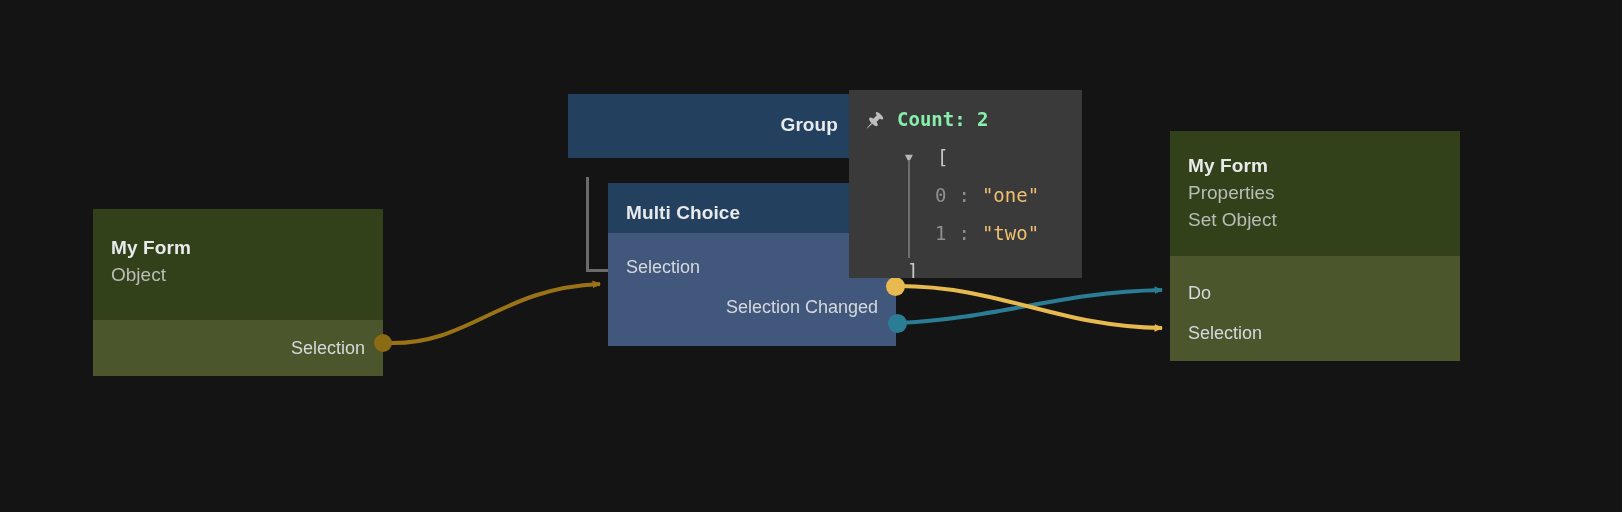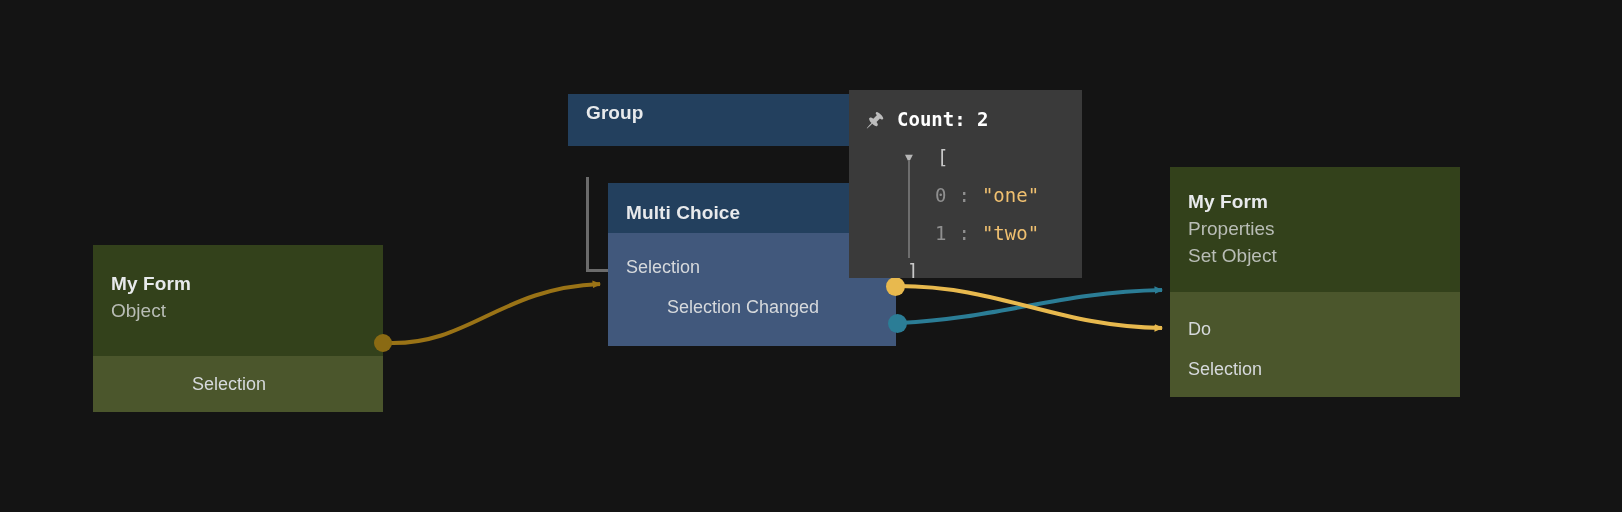--- a/index.html
+++ b/index.html
@@ -55,47 +55,47 @@
   .port-row {
     position: relative;
     font-size: 18px;
     color: #d6d9dc;
     line-height: 1;
     height: 40px;
     display: flex;
     align-items: center;
   }
   .port-row.out {
-    justify-content: center;
+    justify-content: flex-end;
     padding-right: 18px;
   }
   .port-row.in {
     justify-content: flex-start;
     padding-left: 18px;
   }
 
   
-  .node-green .node-header { background: #33411b; margin-top: 36px; }
+  .node-green .node-header { background: #33411b; }
   .node-green .node-body   { background: #4b562c; }
 
   
   .node-blue .node-header { background: #23405e; }
   .node-blue .node-body   { background: #3f5madeup; }
 
   
   #node-my-form-object {
     left: 93px; top: 209px; width: 290px;
   }
   #node-my-form-object .node-header { height: 111px; padding-top: 26px; }
   #node-my-form-object .node-body   { height: 56px; padding-top: 8px; }
 
   #node-group {
     left: 568px; top: 94px; width: 288px;
   }
-  #node-group .node-header { height: 52px; padding-top: 6px; }
+  #node-group .node-header { height: 64px; padding-top: 18px; text-align: right; }
 
   #node-multi-choice {
     left: 608px; top: 183px; width: 288px;
   }
   #node-multi-choice .node-header { height: 50px; padding-top: 17px; }
   #node-multi-choice .node-body   {
     background: #41587c;
     height: 113px;
     padding-top: 14px;
   }
@@ -134,21 +134,21 @@
     overflow: hidden;
   }
   .ins-row {
     display: flex;
     align-items: center;
     height: 38px;
     padding-left: 16px;
     white-space: pre;
   }
   .ins-title {
-    color: #ffffff;
+    color: #86efac;
     font-weight: bold;
   }
   .pin-icon {
     display: inline-block;
     width: 20px;
     margin-right: 12px;
     color: #bdbdbd;
     font-size: 20px;
     line-height: 1;
     text-align: center;

